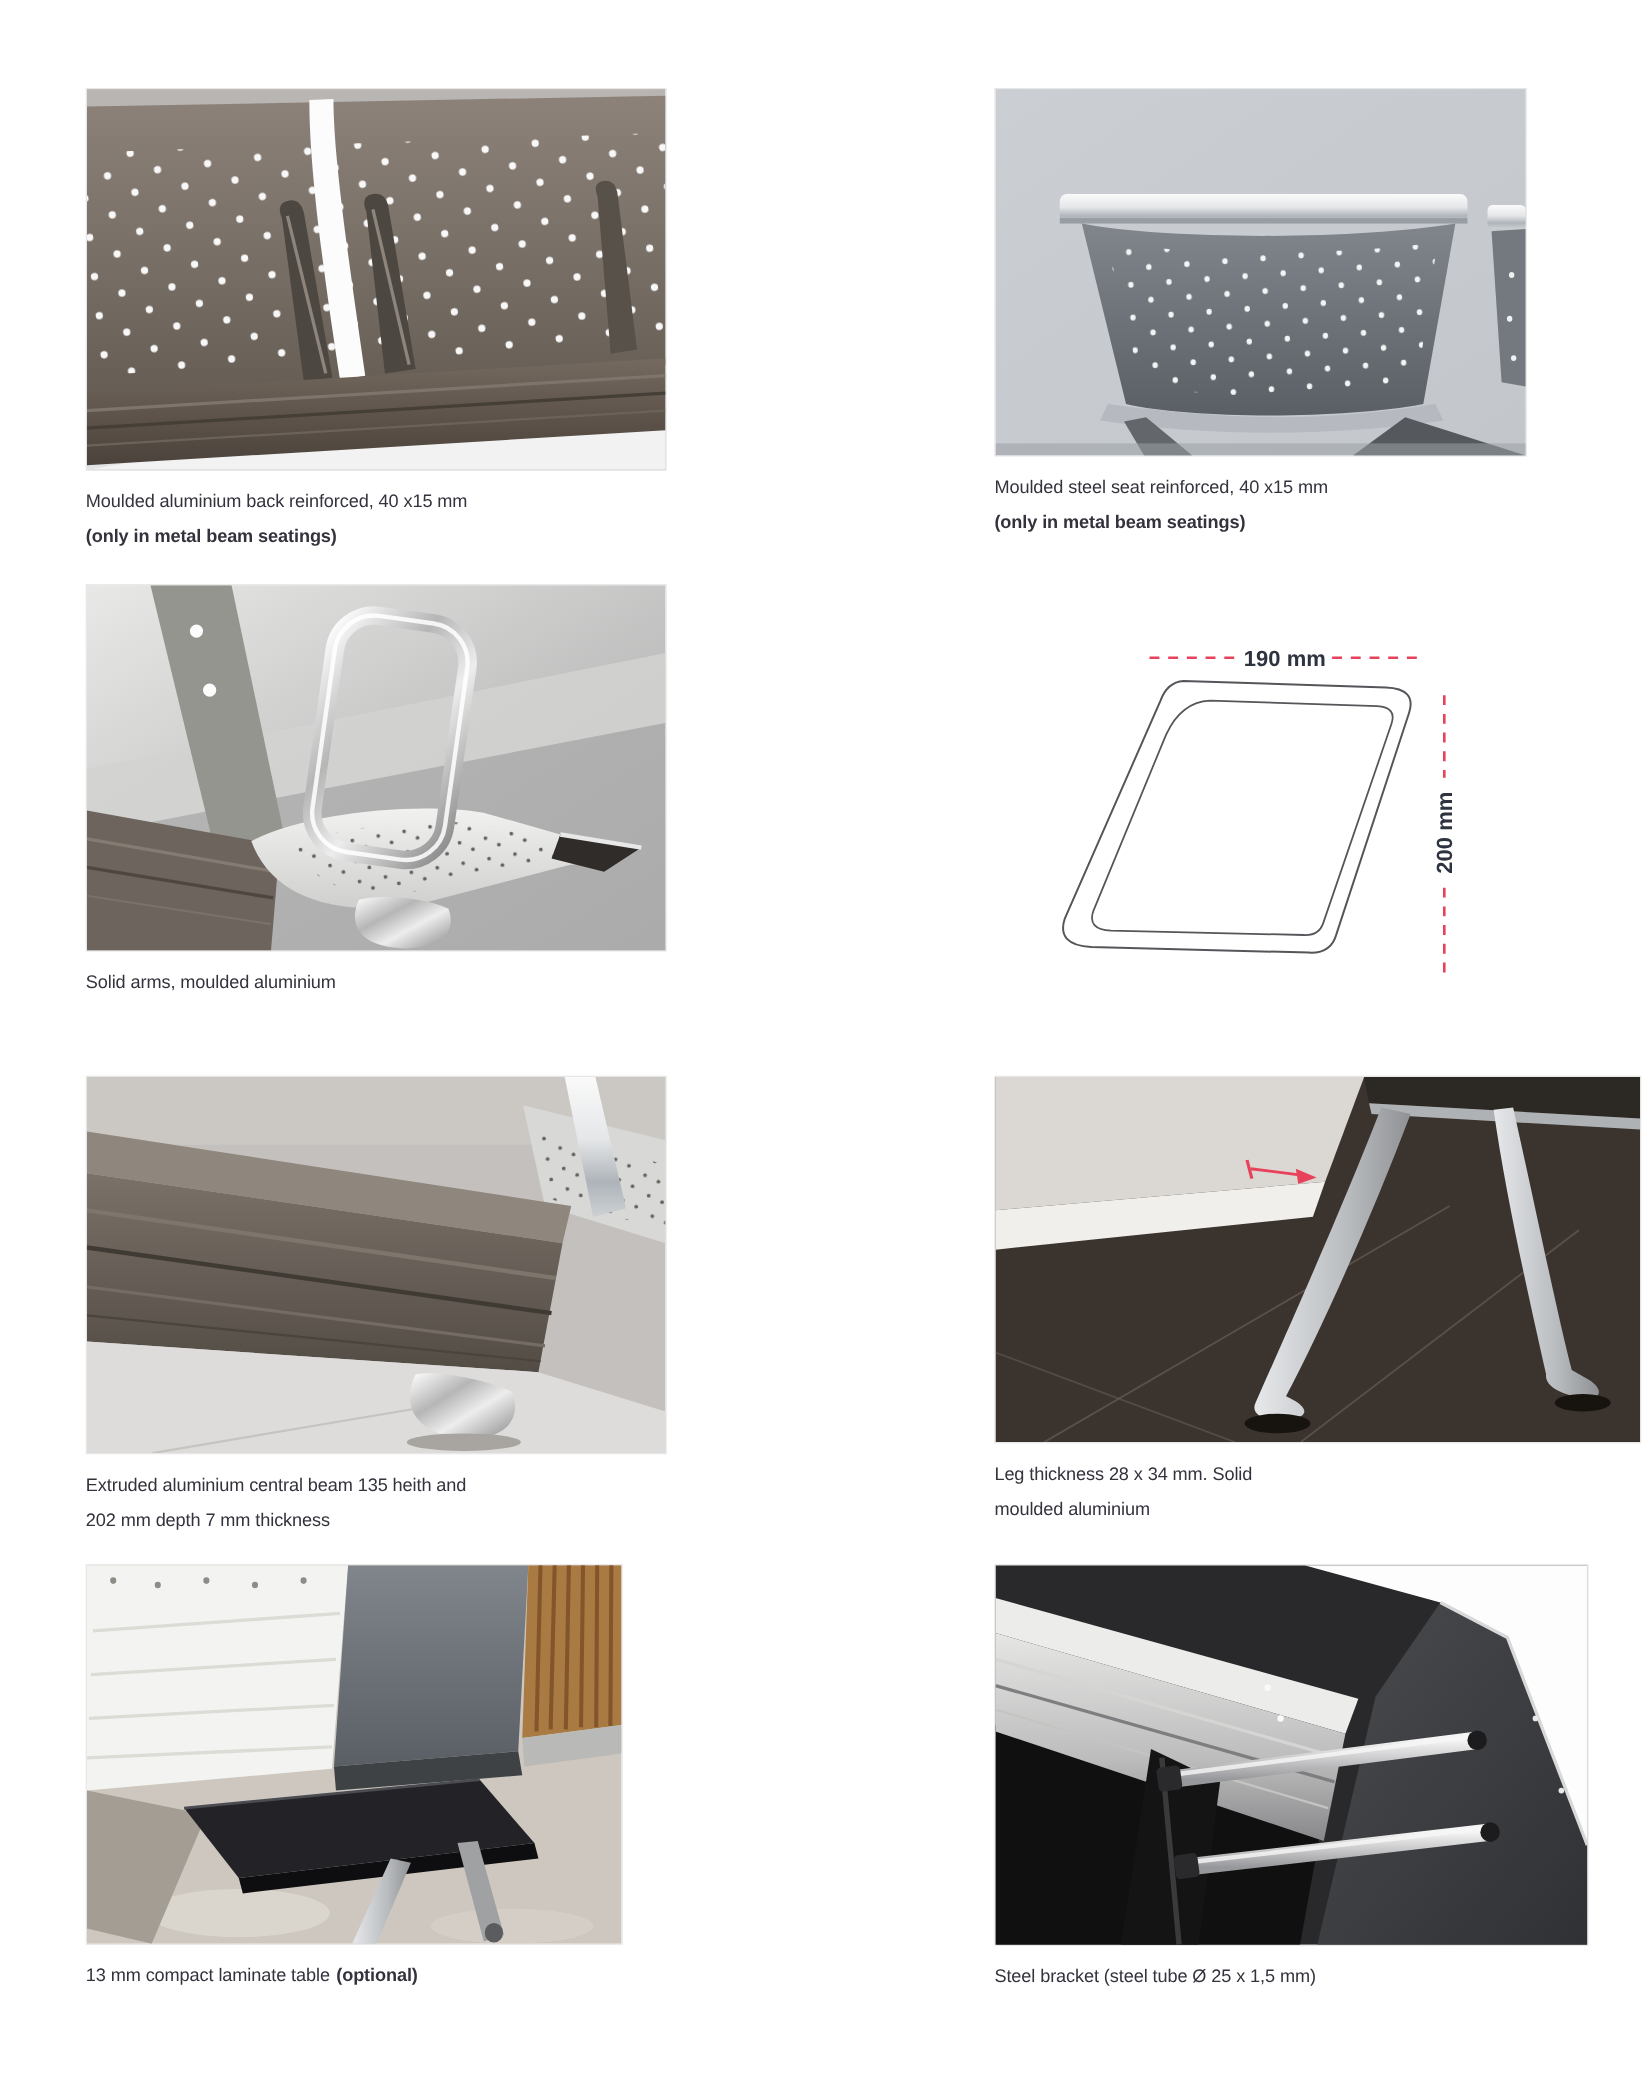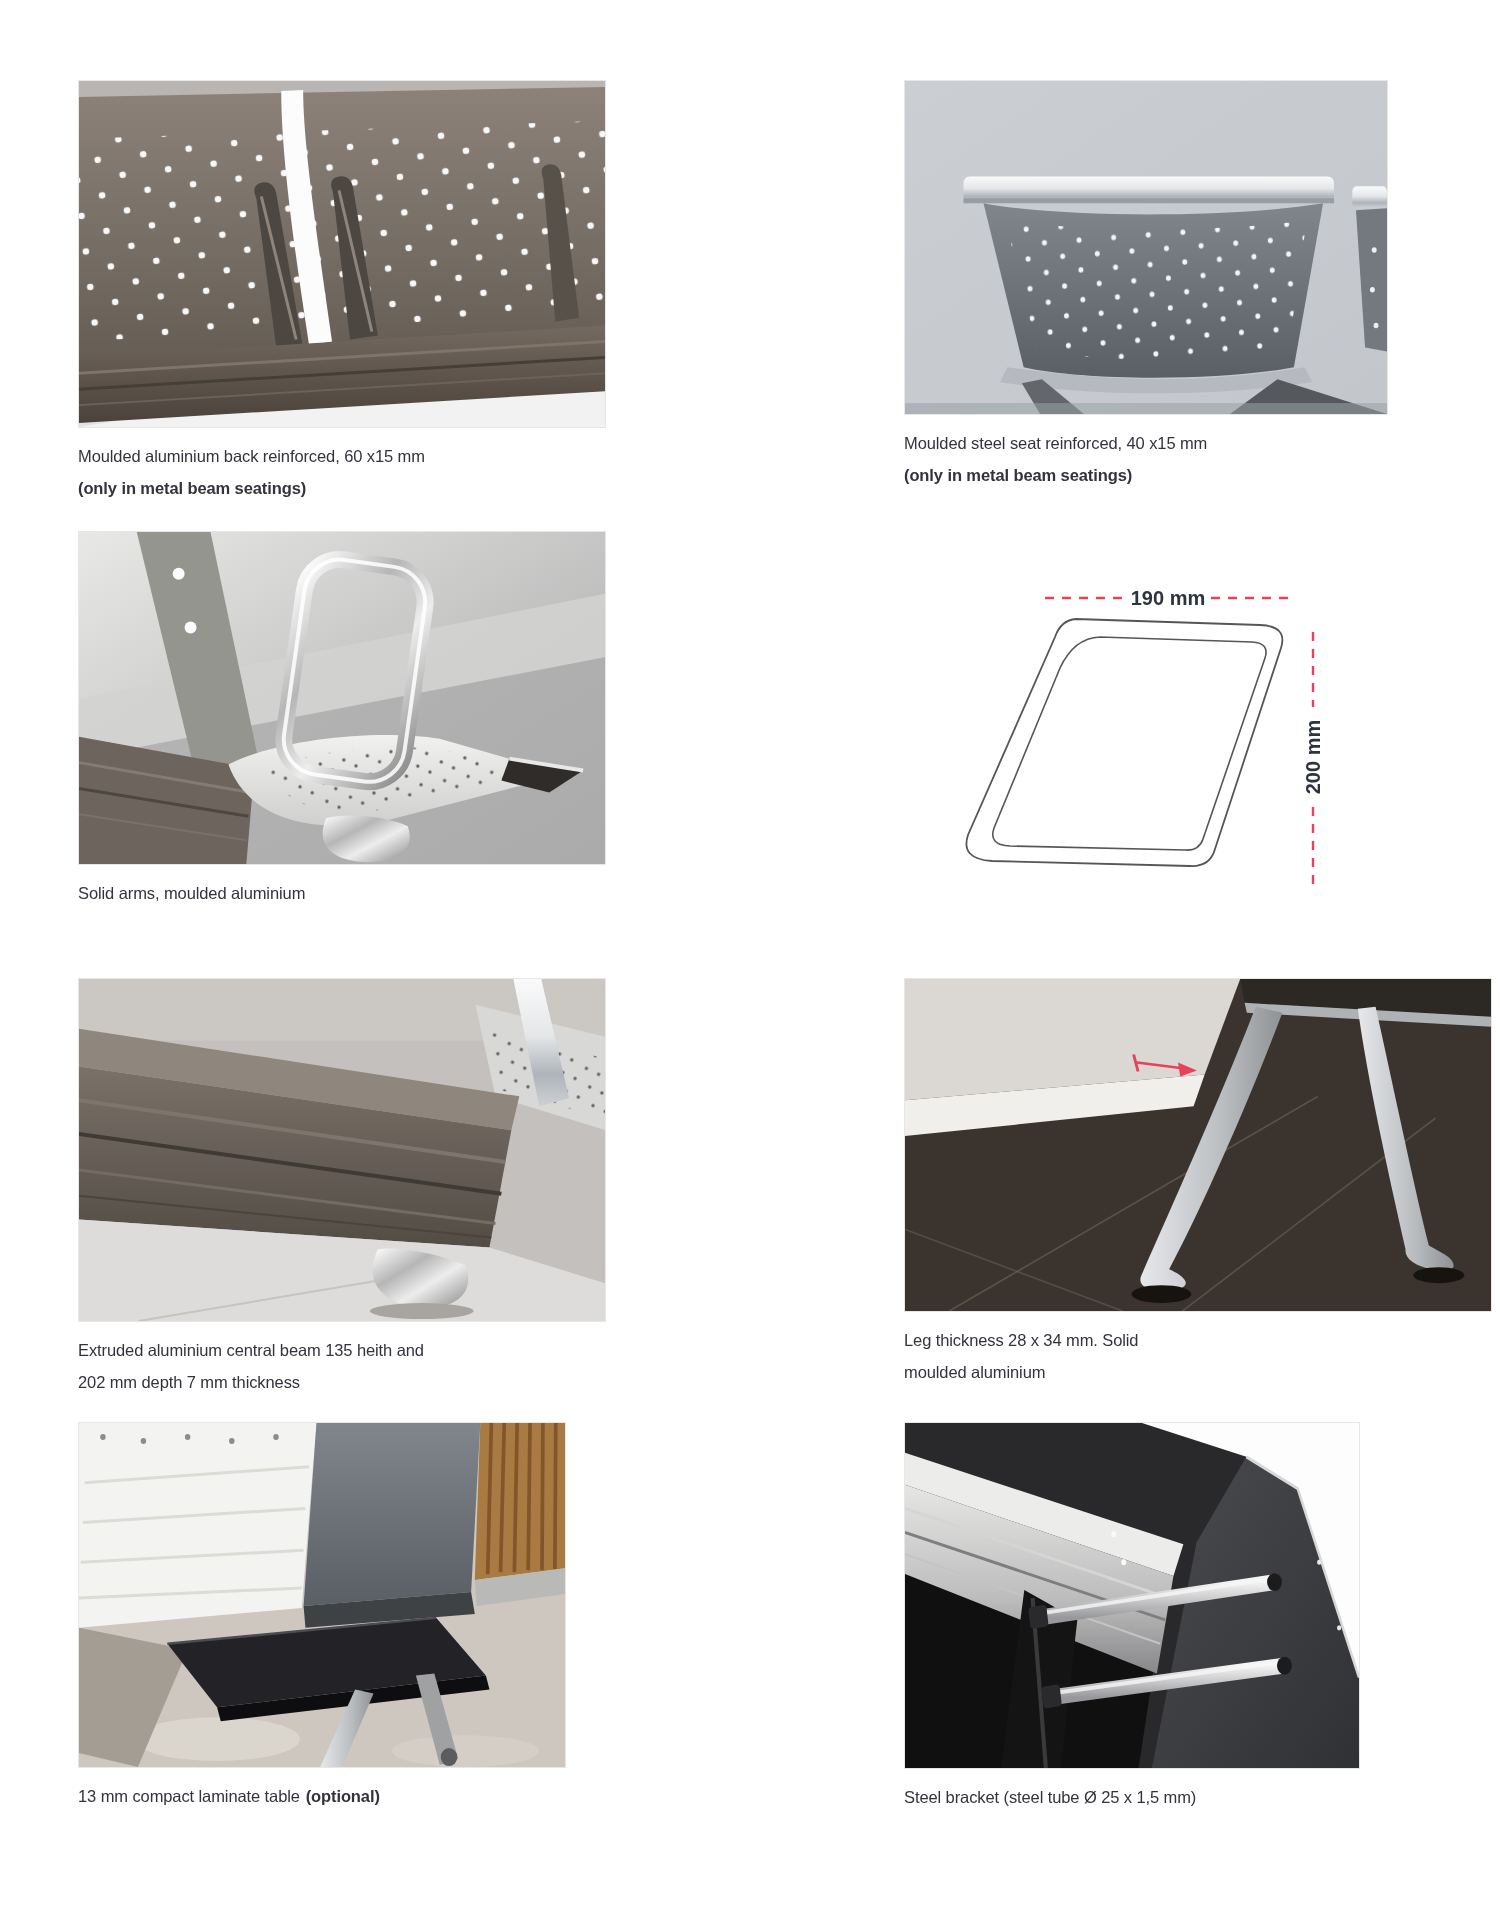--- a/index.html
+++ b/index.html
@@ -108,21 +108,21 @@
         <path d="M255,112 q-6,-14 6,-16 q11,-2 14,11 L300,256 L272,260 Z" fill="#4d4741"></path>
         <path d="M261,110 L294,252" stroke="#8d847c" stroke-width="3" fill="none"></path>
         <path d="M466,98 q-5,-12 5,-14 q10,-2 13,10 L502,238 L478,242 Z" fill="#575149"></path>
         <path d="M0,278 L528,246 L528,312 L0,344 Z" fill="url(#g-beam1)"></path>
         <path d="M0,294 L528,262" stroke="#7d746b" stroke-width="3" fill="none"></path>
         <path d="M0,310 L528,278" stroke="#453f38" stroke-width="3" fill="none"></path>
         <path d="M0,326 L528,294" stroke="#6b6259" stroke-width="2" fill="none"></path>
       </svg>
     </div>
     <p class="caption">
-      <span class="cap-line">Moulded aluminium back reinforced, 60 x15 mm</span>
+      <span class="cap-line">Moulded aluminium back reinforced, 40 x15 mm</span>
       <span class="cap-line bold">(only in metal beam seatings)</span>
     </p>
   </figure>
 
   <figure class="fig" style="left:904px;top:80px;width:484px;margin:0">
     <div class="photo" style="height:335px">
       <svg viewBox="0 0 528 335" preserveAspectRatio="none">
         <rect width="528" height="335" fill="#c7cbd1"></rect>
         <rect width="528" height="335" fill="url(#g-armbg)" opacity="0.12"></rect>
         <rect x="64" y="96" width="406" height="27" rx="7" fill="url(#g-silver)"></rect>
@@ -273,21 +273,21 @@
         <path d="M300,268 L320,272 L286,346 L262,346 Z" fill="url(#g-leg)"></path>
         <path d="M366,254 L386,252 L412,338 L392,344 Z" fill="#9fa1a3"></path>
         <circle cx="402" cy="336" r="9" fill="#5a5c5e"></circle>
       </svg>
     </div>
     <p class="caption">
       <span>13 mm compact laminate table</span><span class="inline-bold">(optional)</span>
     </p>
   </figure>
 
-  <figure class="fig" style="left:904px;top:1422px;width:456px;margin:0">
+  <figure class="fig" style="left:904px;top:1422px;width:540px;margin:0">
     <div class="photo" style="height:347px">
       <svg viewBox="0 0 548 347" preserveAspectRatio="none">
         <rect width="548" height="347" fill="#29292b"></rect>
         <polygon points="286,0 548,0 548,254 472,64 412,34" fill="#fdfdfd"></polygon>
 
         <polygon points="412,34 474,66 548,256 548,347 298,347 352,120" fill="url(#g-panel)"></polygon>
         <path d="M412,34 L474,66 L548,256" stroke="#d8d8d8" stroke-width="3" fill="none"></path>
         <circle cx="500" cy="140" r="2.6" fill="#e8e8e8"></circle>
           <circle cx="524" cy="206" r="2.6" fill="#e8e8e8"></circle>
 

